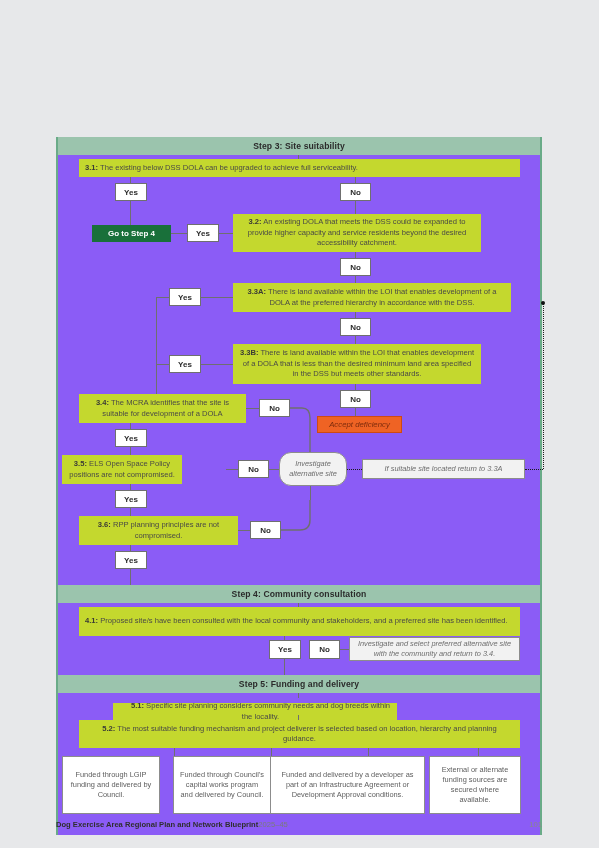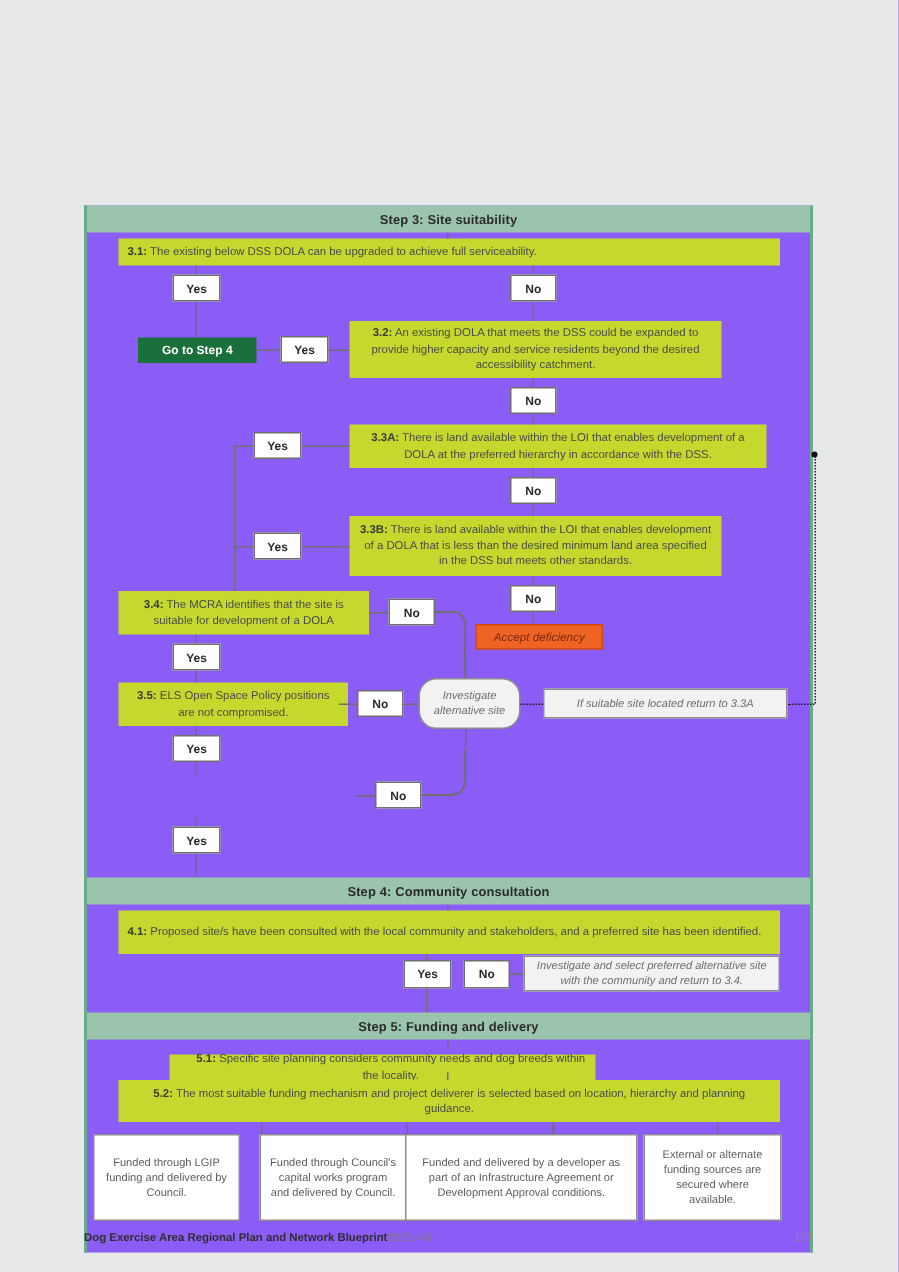--- a/index.html
+++ b/index.html
@@ -162,21 +162,21 @@
     <div class="curve" style="left:232px;top:262px;">
       <svg width="30" height="75">
           <path d="M0,9 L12,9 Q20,9 20,19 L20,66" fill="none" stroke="#6f6f6f" stroke-width="1.4"></path>
         </svg>
     </div>
 
     <div class="ln vl" style="left:72px;top:286px;height:6px;"></div>
     <div class="chip" style="left:57px;top:292px;width:32px;height:18px;">Yes</div>
     <div class="ln vl" style="left:72px;top:310px;height:8px;"></div>
 
-    <div class="q" style="left:21px;top:318px;width:153px;height:29px;">
+    <div class="q" style="left:4px;top:318px;width:120px;height:29px;">
       <span><b>3.5:</b><span> ELS Open Space Policy positions are not compromised.</span></span>
     </div>
 
     <div class="ln hl" style="left:168px;top:332px;width:12px;"></div>
     <div class="chip" style="left:180px;top:323px;width:31px;height:18px;">No</div>
     <div class="ln hl" style="left:211px;top:332px;width:10px;"></div>
 
     <div class="note" style="left:221px;top:315px;width:68px;height:34px;border-radius:12px;">Investigate alternative site</div>
 
     <div class="ln vl" style="left:252px;top:349px;height:14px;"></div>
@@ -185,20 +185,23 @@
     <div class="note" style="left:304px;top:322px;width:163px;height:20px;">If suitable site located return to 3.3A</div>
     <div class="dot-h" style="left:467px;top:332px;width:18px;"></div>
 
     <div class="dot-v" style="left:485px;top:166px;height:166px;"></div>
     <div class="blob" style="left:483px;top:164px;"></div>
 
     <div class="ln vl" style="left:72px;top:347px;height:6px;"></div>
     <div class="chip" style="left:57px;top:353px;width:32px;height:18px;">Yes</div>
     <div class="ln vl" style="left:72px;top:371px;height:8px;"></div>
 
+    <div class="q" style="left:21px;top:379px;width:159px;height:29px;">
+      <span><b>3.6:</b><span> RPP planning principles are not compromised.</span></span>
+    </div>
 
     <div class="ln hl" style="left:180px;top:393px;width:12px;"></div>
     <div class="chip" style="left:192px;top:384px;width:31px;height:18px;">No</div>
     <div class="curve" style="left:223px;top:363px;">
       <svg width="36" height="34">
           <path d="M0,30 L19,30 Q29,30 29,20 L29,0" fill="none" stroke="#6f6f6f" stroke-width="1.4"></path>
         </svg>
     </div>
 
     <div class="ln vl" style="left:72px;top:408px;height:6px;"></div>

